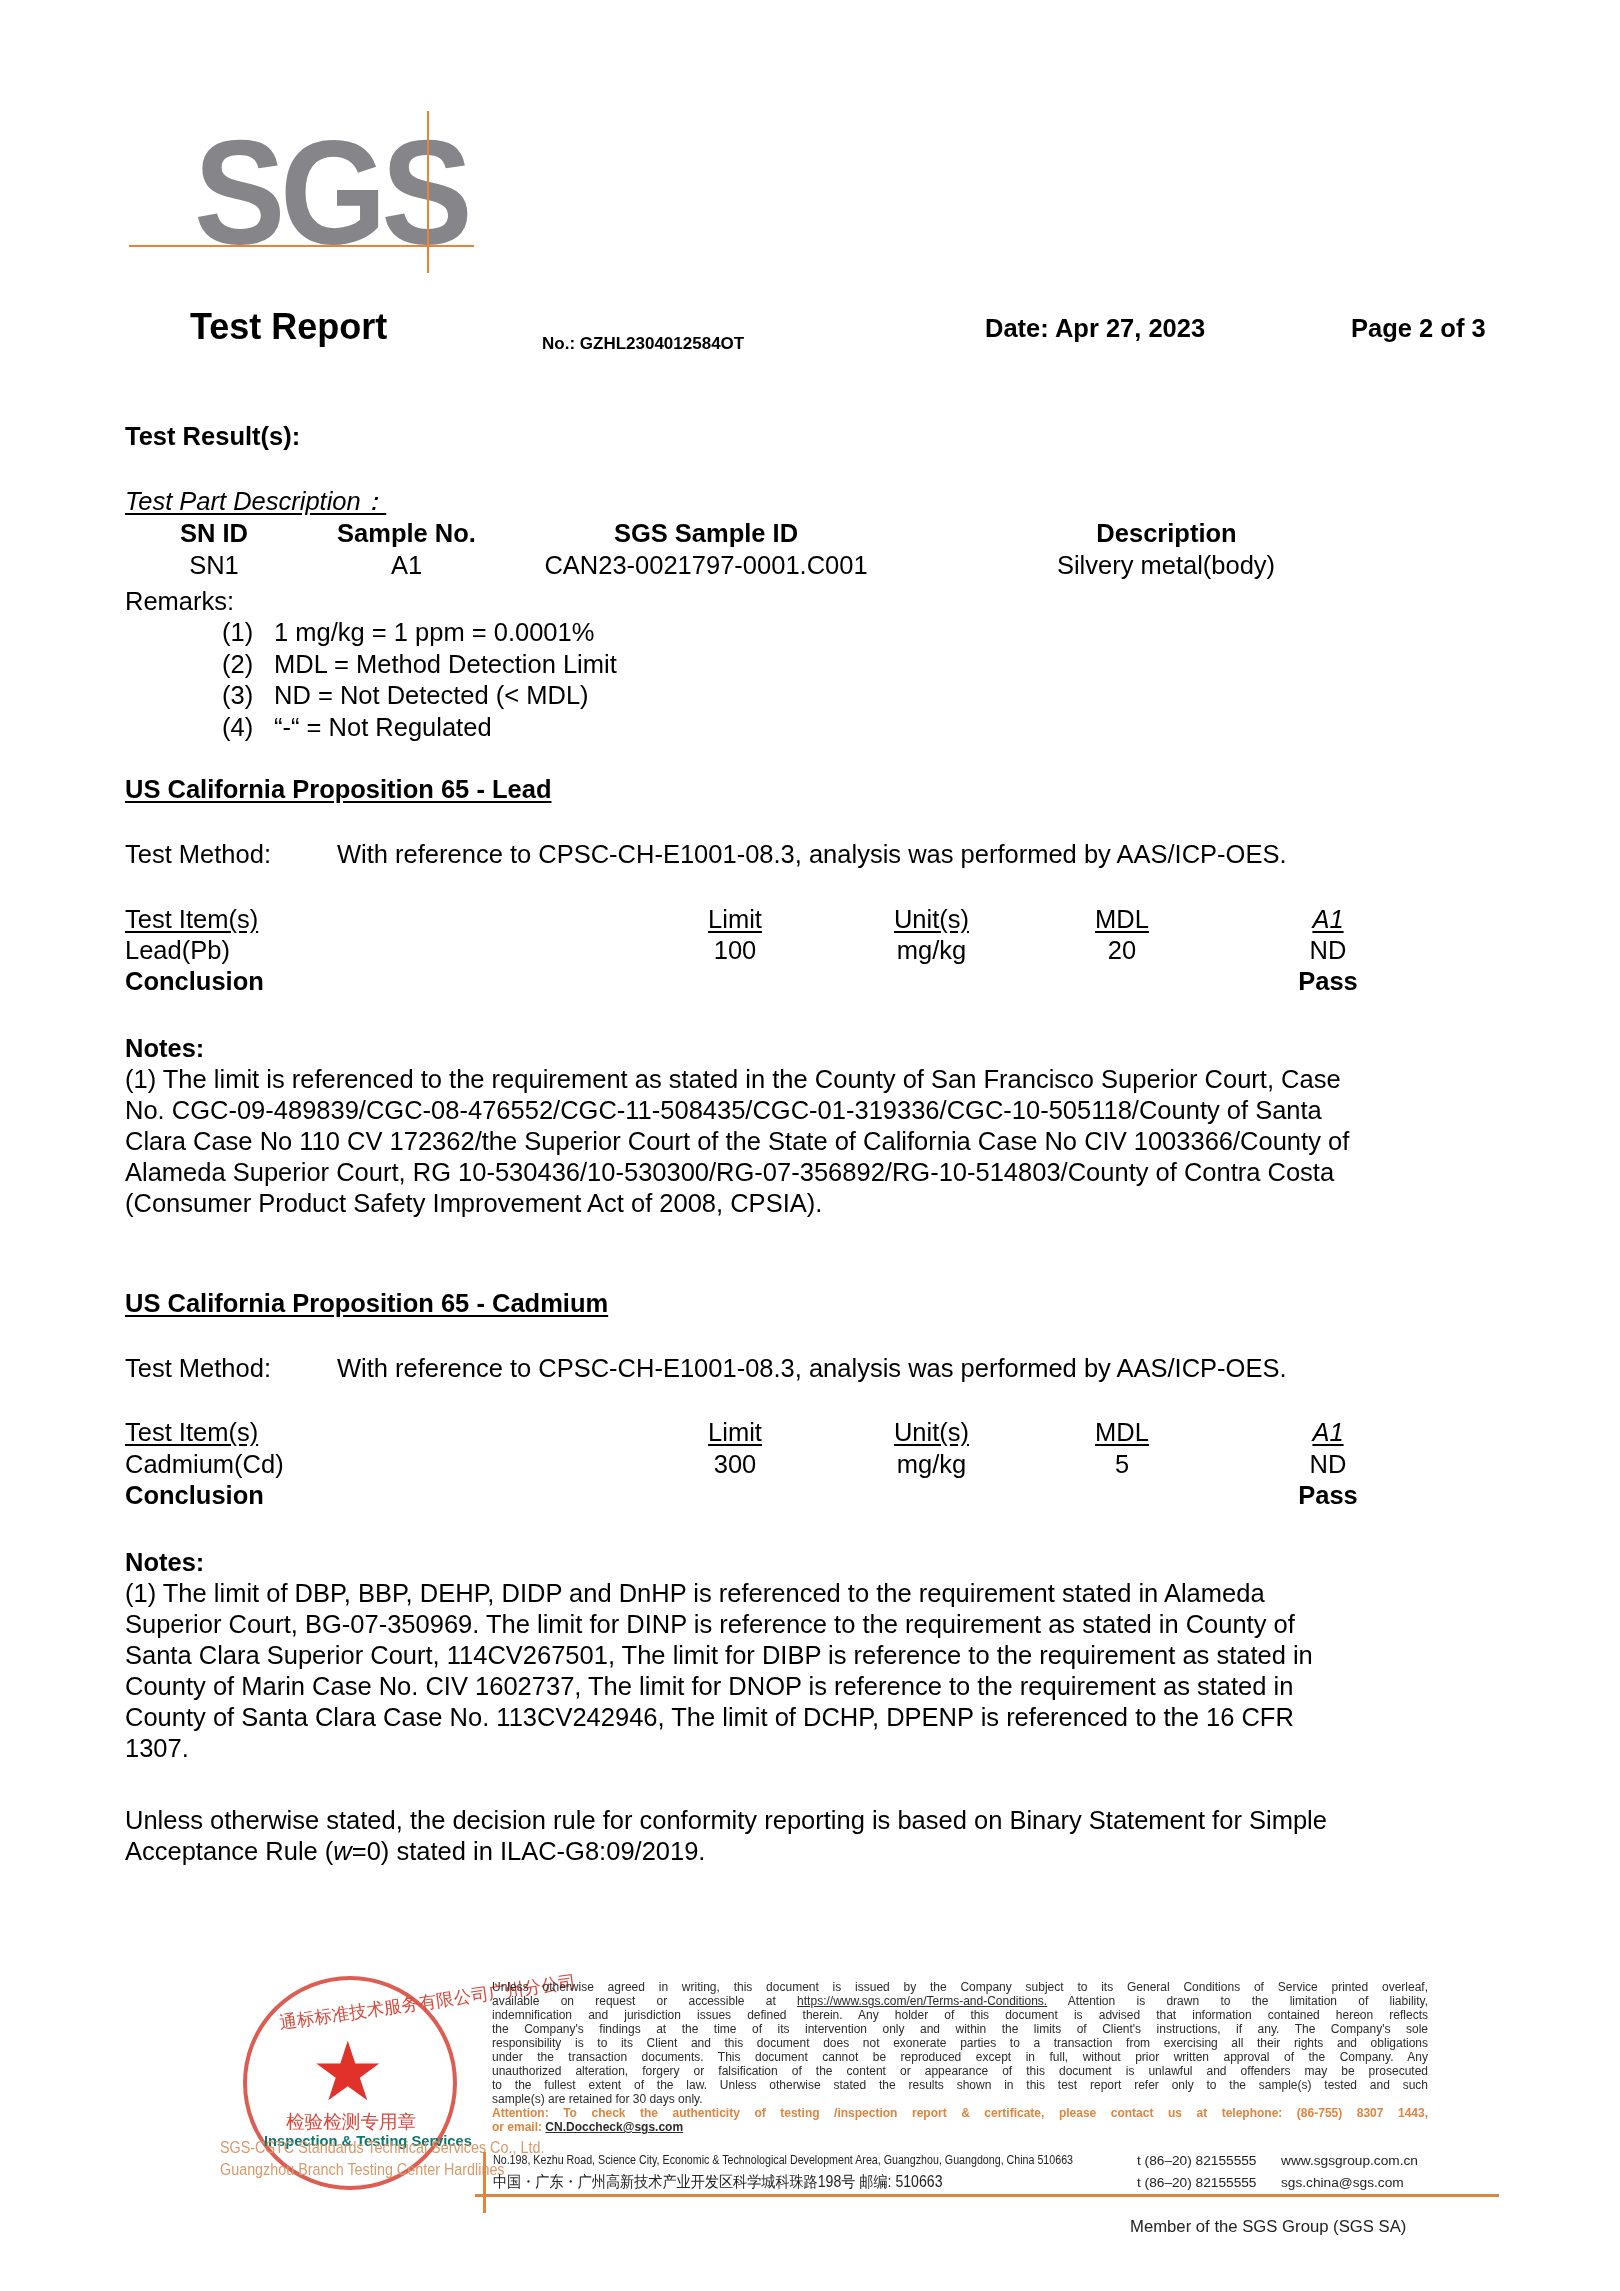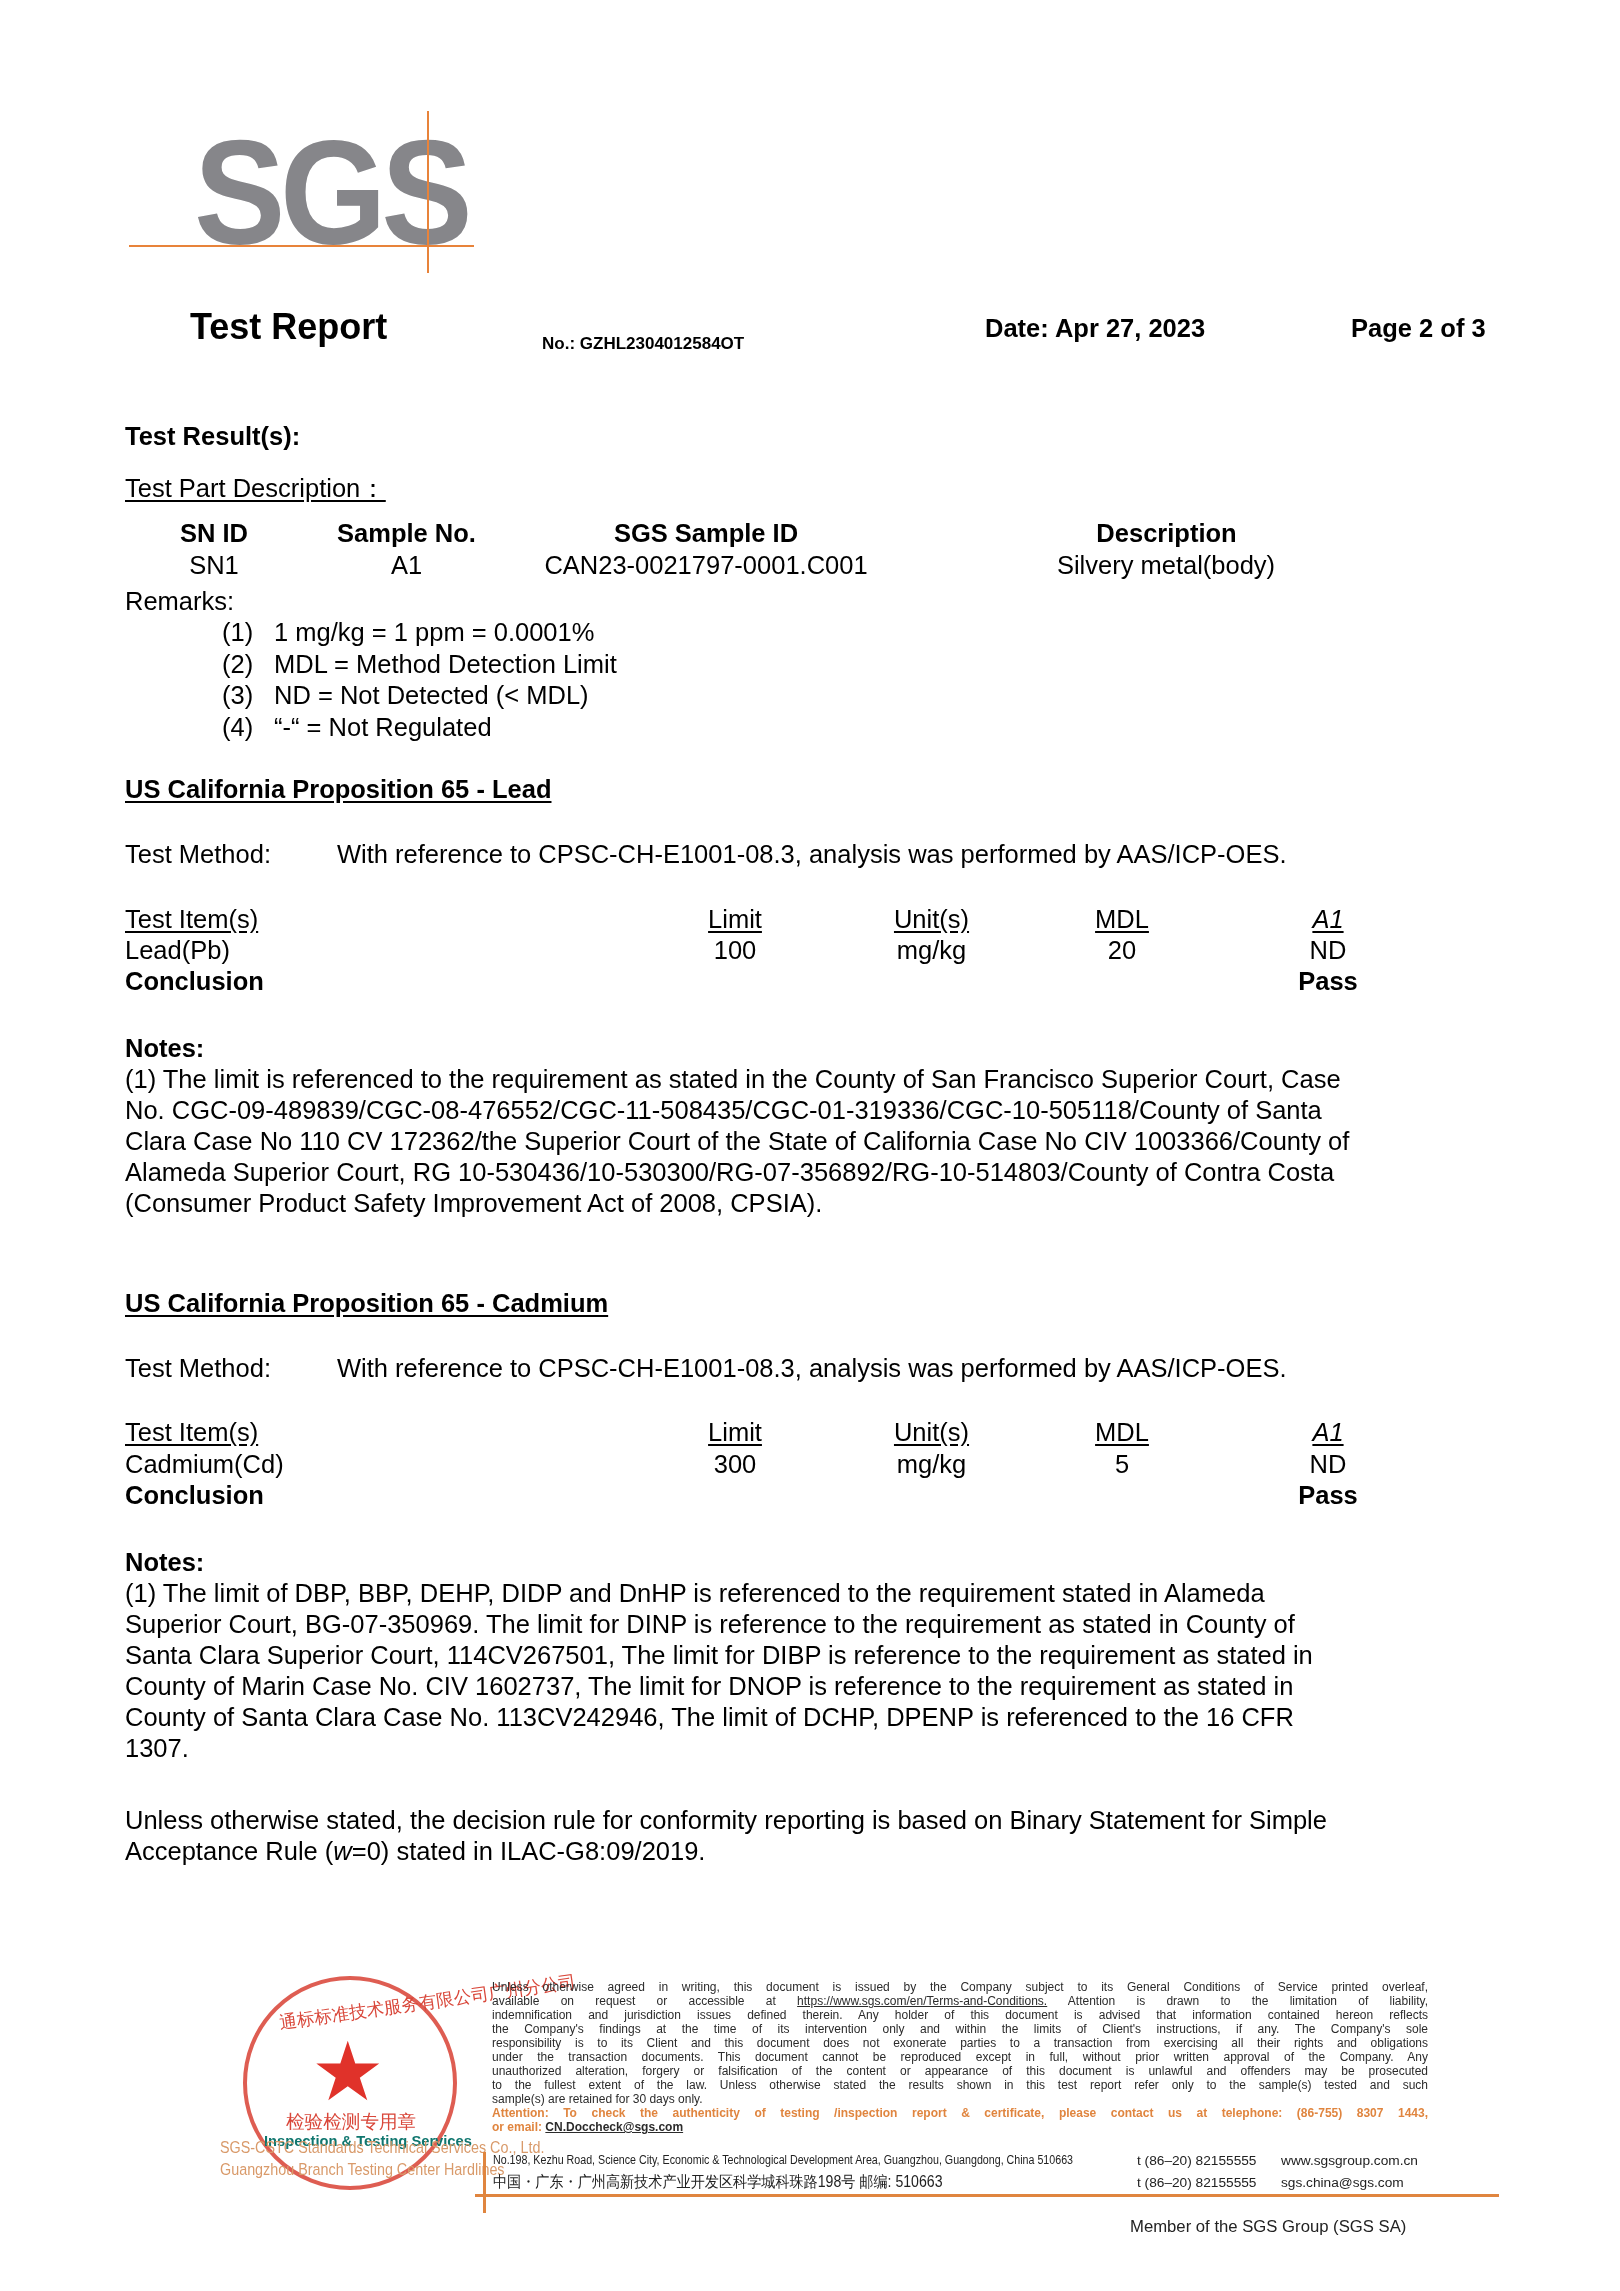--- a/index.html
+++ b/index.html
@@ -66,21 +66,21 @@
   <div class="vline"></div>
 </div>
 
 <div id="hdr-title" class="abs hdr">Test Report</div>
 <div id="hdr-no" class="abs hdr">No.: GZHL2304012584OT</div>
 <div id="hdr-date" class="abs hdr">Date: Apr 27, 2023</div>
 <div id="hdr-page" class="abs hdr">Page 2 of 3</div>
 
 <div class="abs txt bold" style="left:125px; top:421px;">Test Result(s):</div>
 
-<div class="abs txt ul" style="left:125px; top:473px;">Test Part Description：</div>
+<div class="abs txt ul" style="left:125px; top:486px;font-style:italic;">Test Part Description：</div>
 <div>
   <div class="c bold" style="left:165px; width:98px; top:518px;">SN ID</div>
   <div class="c bold" style="left:323px; width:167px; top:518px;">Sample No.</div>
   <div class="c bold" style="left:549px; width:314px; top:518px;">SGS Sample ID</div>
   <div class="c bold" style="left:1039px; width:255px; top:518px;">Description</div>
   <div class="c" style="left:165px; width:98px; top:550px;">SN1</div>
   <div class="c" style="left:323px; width:167px; top:550px;">A1</div>
   <div class="c" style="left:510px; width:392px; top:550px;">CAN23-0021797-0001.C001</div>
   <div class="c" style="left:1019px; width:294px; top:550px;">Silvery metal(body)</div>
 </div>

